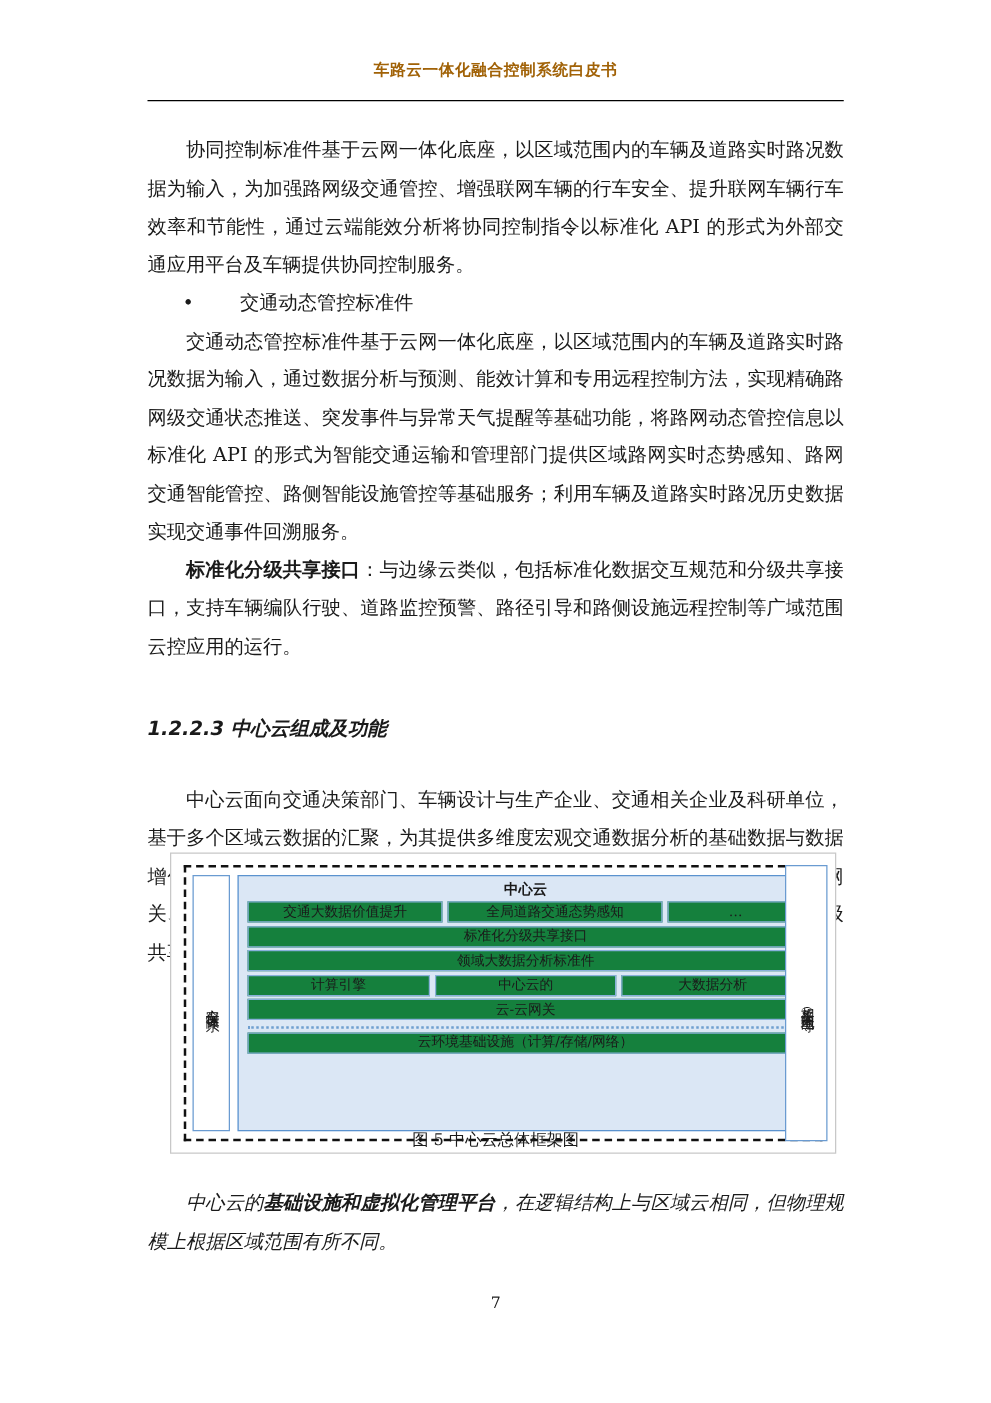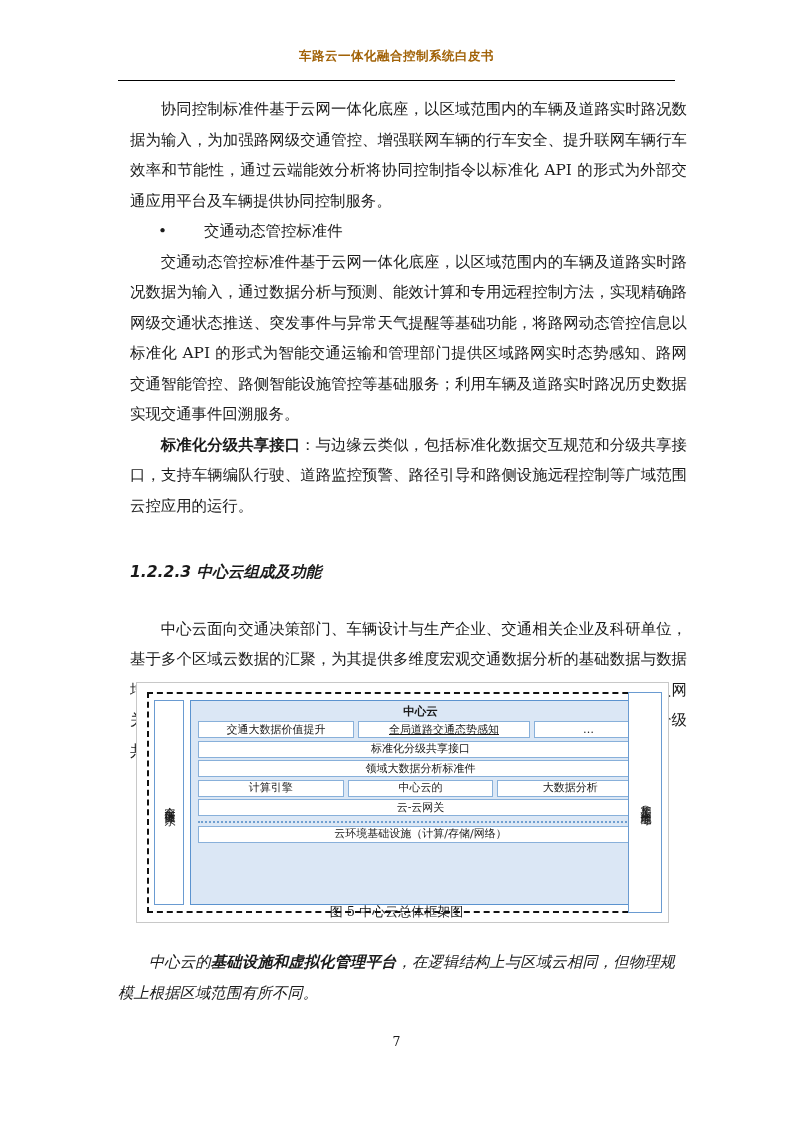--- a/index.html
+++ b/index.html
@@ -39,24 +39,23 @@
     top: 80px;
     left: 118px;
     width: 557px;
     height: 0;
     border-top: 1.6px solid #000000;
   }
 
   
   .body-area {
     position: absolute;
-    top: 94px;
-    left: 118px;
-    width: 557px;
-    margin-left: 12px;
+    top: 105px;
+    left: 118px;
+    width: 557px;
   }
   p.para {
     margin: 0;
     font-size: 15.4px;
     line-height: 30.5px;
     text-align: justify;
     text-justify: inter-ideograph;
     text-indent: 2em;
     color: #1a1a1a;
   }
@@ -154,34 +153,34 @@
     margin-bottom: 2px;
   }
   .row {
     display: flex;
     flex-direction: row;
     gap: 4px;
     margin-bottom: 2.5px;
   }
   .cell {
     border: 1px solid #88b0da;
-    background: #ffffff;
+    background: #15803d;
     box-sizing: border-box;
     height: 17px;
     display: flex;
     align-items: center;
     justify-content: center;
     font-size: 11px;
     line-height: 12px;
     color: #1a1a1a;
     white-space: nowrap;
     flex: 1 1 auto;
   }
   .cell.w-apps-1 { flex: 0 0 156px; }
-  .cell.w-apps-2 { flex: 0 0 172px; text-decoration: underline; }
+  .cell.w-apps-2 { flex: 0 0 172px; }
   .cell.w-apps-3 { flex: 1 1 auto; }
   .cell.third { flex: 1 1 0; }
   .dotted-sep {
     border-top: 2px dotted #6f9fd0;
     margin: 2px 0 3px 0;
     height: 0;
   }
   .right-outside {
     position: absolute;
     right: 6px;

